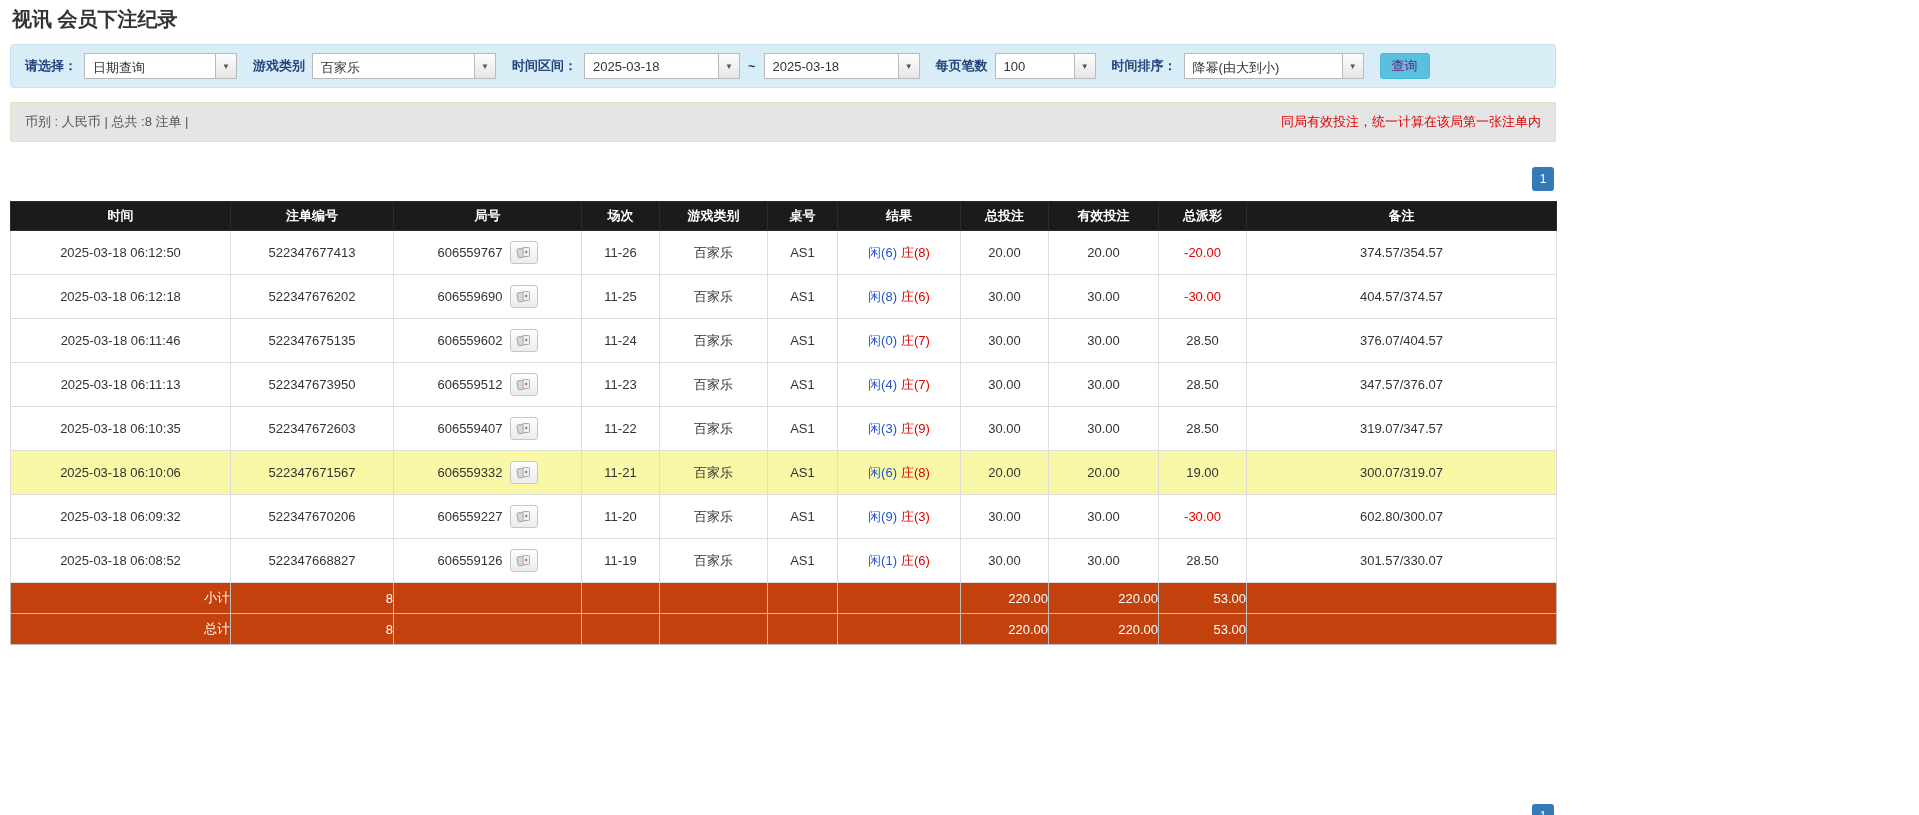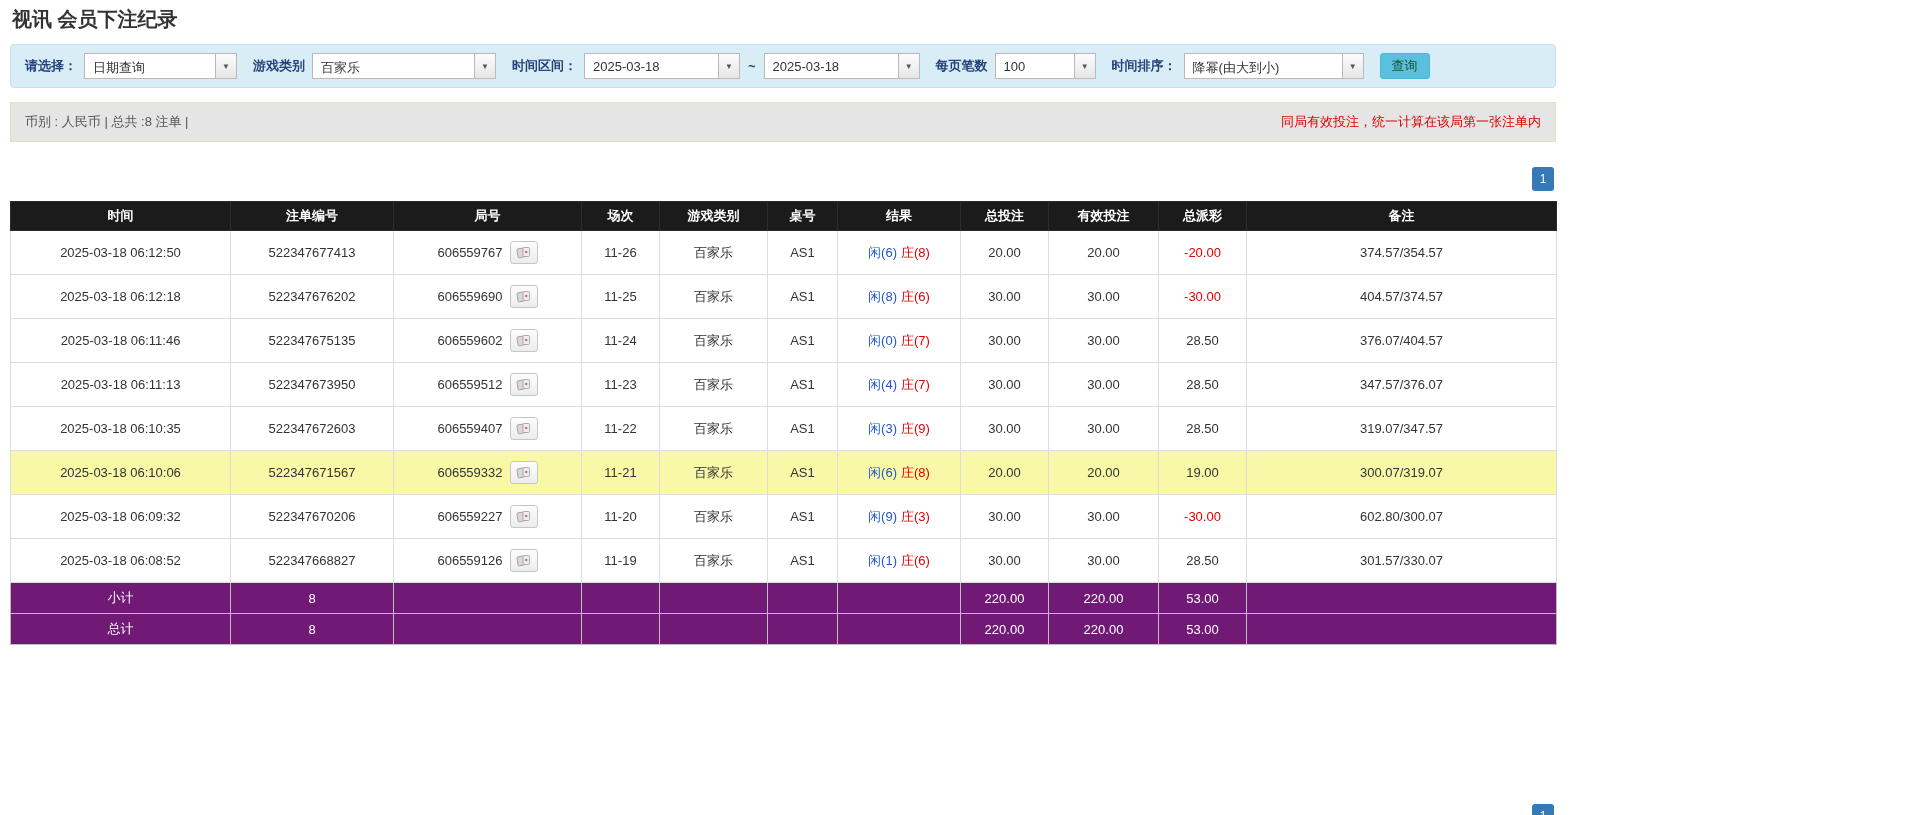--- a/index.html
+++ b/index.html
@@ -25,21 +25,21 @@
   }
   .combo-text { flex: 1; padding: 5px 8px; font-size: 13px; color: #333; overflow: hidden; white-space: nowrap; }
   .combo-btn {
     width: 21px; border-left: 1px solid #b9b9b9;
     background: linear-gradient(#fdfdfd, #e6e6e6);
     display: flex; align-items: center; justify-content: center;
     color: #555; font-size: 8px;
   }
   .tilde { color: #24437c; margin: 0 8px 0 0; font-weight: bold; }
   .search-btn {
-    background: #5bc0de; border: 1px solid #46b8da; color: #14532d;
+    background: #5bc0de; border: 1px solid #46b8da; color: #701a75;
     height: 26px; padding: 0 11px; border-radius: 3px; font-size: 13px;
     cursor: pointer; font-family: inherit;
   }
 
   
   .info-bar {
     background: #e5e5e5; border: 1px solid #d6e9c6; margin-top: 14px;
     padding: 10px 14px; display: flex; justify-content: space-between; align-items: center;
     font-size: 13px;
   }
@@ -60,22 +60,22 @@
   .bet-table thead th {
     background: #1b1b1b; color: #fff; font-weight: bold; font-size: 13px;
     height: 29px; border: 1px solid #2c2c2c; text-align: center;
   }
   .bet-table tbody td {
     background: #fff; border: 1px solid #ddd; height: 44px;
     text-align: center; font-size: 13px; color: #333; overflow: hidden;
   }
   .bet-table tbody tr.highlight td { background: #f8f8a6; }
   .bet-table tfoot td {
-    background: #701a75; color: #fff; border: 1px solid #bdbdbd;
-    height: 31px; text-align: center; font-size: 13px;
+    background: #c2410c; color: #fff; border: 1px solid #bdbdbd;
+    height: 31px; text-align: right; font-size: 13px;
   }
   .result-player { color: #2255cc; }
   .result-banker { color: #e00000; margin-left: 4px; }
   td.cell-total-bet { color: #337ab7; cursor: pointer; }
   td.cell-payout.neg { color: #e00000; }
   .round-id { vertical-align: middle; }
   .card-btn {
     margin-left: 7px; width: 28px; height: 23px;
     border: 1px solid #c6c6c6; border-radius: 3px;
     background: linear-gradient(#fdfdfd, #ececec);

